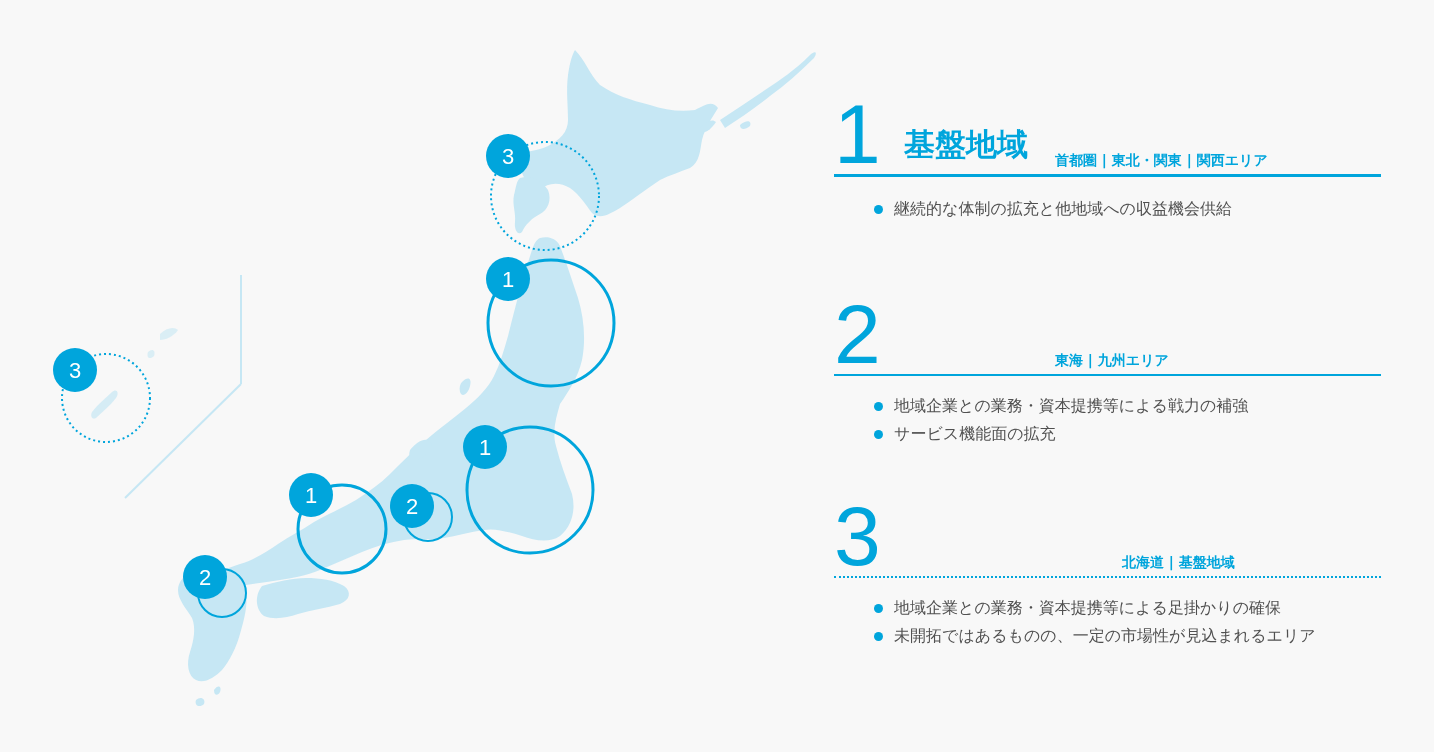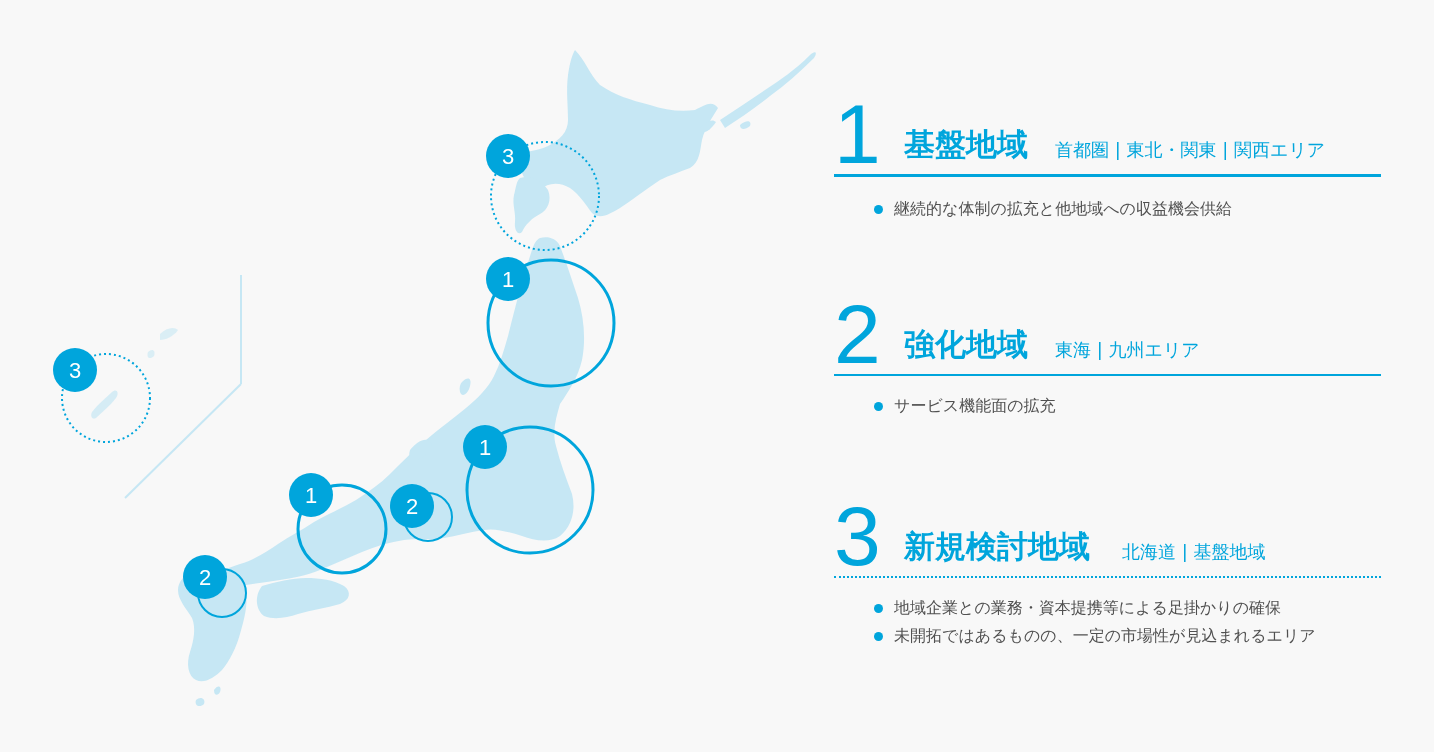--- a/index.html
+++ b/index.html
@@ -19,22 +19,22 @@
     position:absolute; left:0; bottom:-6px;
     font-family:"Liberation Sans", "DejaVu Sans", sans-serif;
     font-size:84px; line-height:84px; color:#00a5dc; font-weight:normal;
   }
   .sec-title {
     position:absolute; left:70px; bottom:4px;
     font-size:31px; font-weight:bold; color:#00a5dc; letter-spacing:0px;
     white-space:nowrap;
   }
   .sec-areas {
-    position:absolute; bottom:8px;
-    font-size:18px; font-weight:normal; color:#00a5dc; white-space:nowrap;
+    position:absolute; bottom:0;
+    font-size:14px; font-weight:bold; color:#00a5dc; white-space:nowrap;
   }
   .sec-line { width:547px; margin-top:4px; }
   .line-solid-thick { border-top:3px solid #00a5dc; }
   .line-solid-thin { border-top:2px solid #00a5dc; }
   .line-dotted { border-top:2px dotted #00a5dc; }
   ul.bullets { list-style:none; margin:16px 0 0 0; padding:0 0 0 40px; }
   ul.bullets li {
     position:relative; padding-left:20px; font-size:16px; color:#505050;
     line-height:28px; white-space:nowrap;
   }
@@ -127,33 +127,32 @@
   </div>
   <div class="sec-line line-solid-thick"></div>
   <ul class="bullets" style="margin-top:18px;">
     <li><span class="dot"></span><span>継続的な体制の拡充と他地域への収益機会供給</span></li>
   </ul>
 </div>
 
 <div class="section" style="top:298px;">
   <div class="sec-head">
     <span class="sec-num">2</span>
-    <span class="sec-title">強化地域</span>
     <span class="sec-areas" style="left:221px;text-align:right;">東海 | 九州エリア</span>
   </div>
   <div class="sec-line line-solid-thin"></div>
   <ul class="bullets">
+    <li><span class="dot"></span><span>地域企業との業務・資本提携等による戦力の補強</span></li>
     <li><span class="dot"></span><span>サービス機能面の拡充</span></li>
   </ul>
 </div>
 
 <div class="section" style="top:500px;">
   <div class="sec-head">
     <span class="sec-num">3</span>
-    <span class="sec-title">新規検討地域</span>
     <span class="sec-areas" style="left:288px;">北海道 | 基盤地域</span>
   </div>
   <div class="sec-line line-dotted"></div>
   <ul class="bullets">
     <li><span class="dot"></span><span>地域企業との業務・資本提携等による足掛かりの確保</span></li>
     <li><span class="dot"></span><span>未開拓ではあるものの、一定の市場性が見込まれるエリア</span></li>
   </ul>
 </div>
 
 </body></html>

